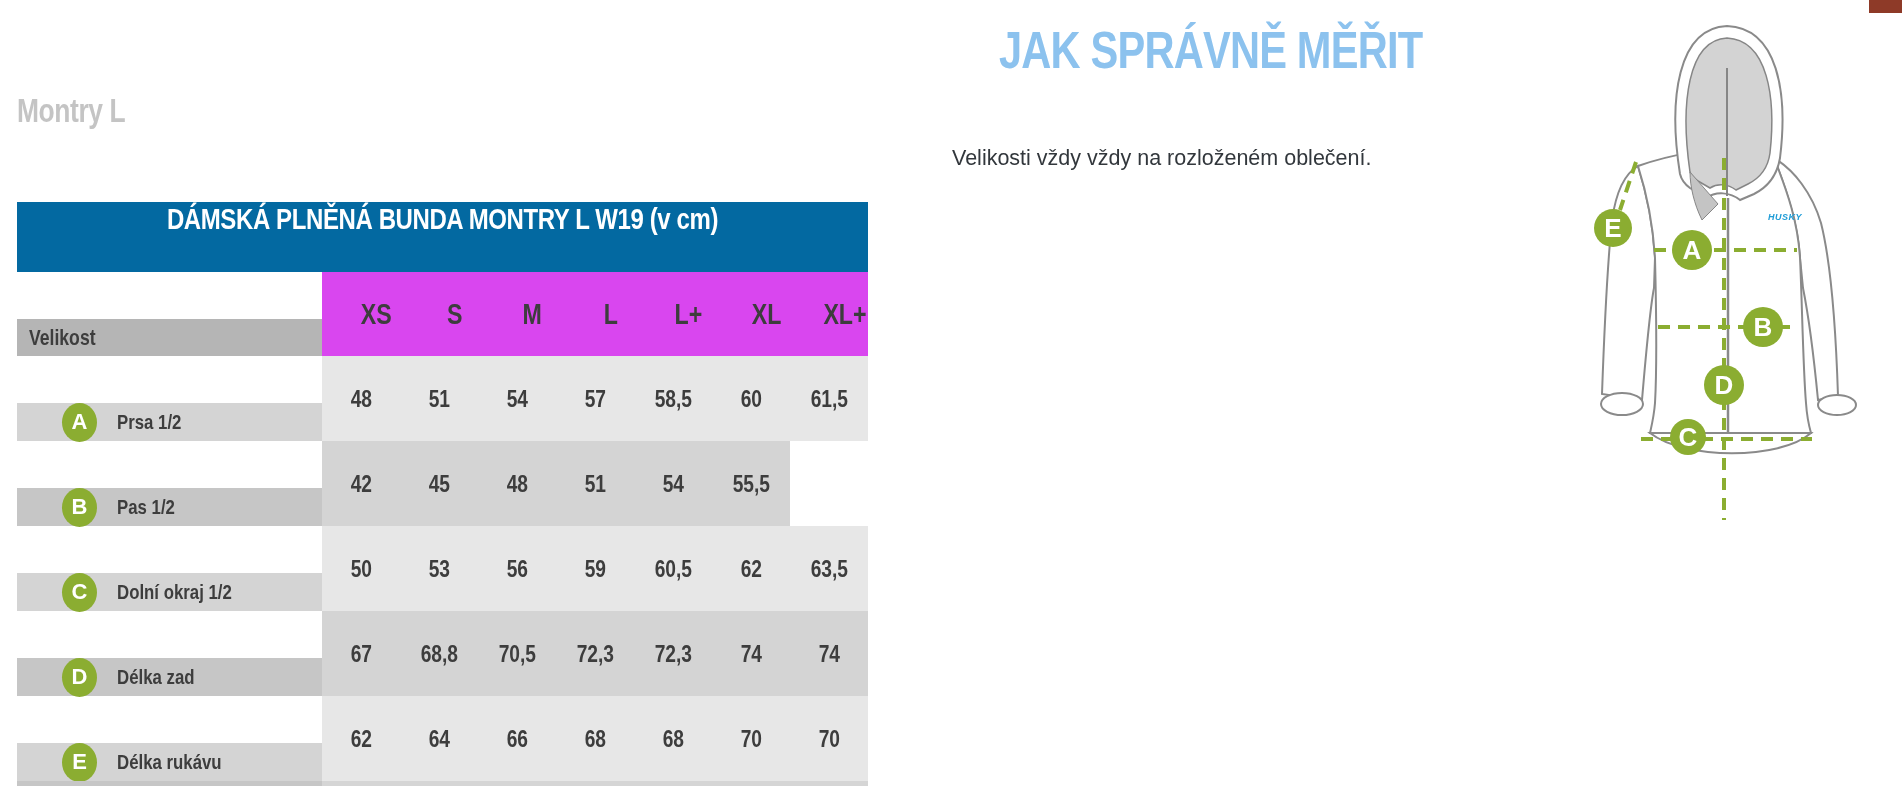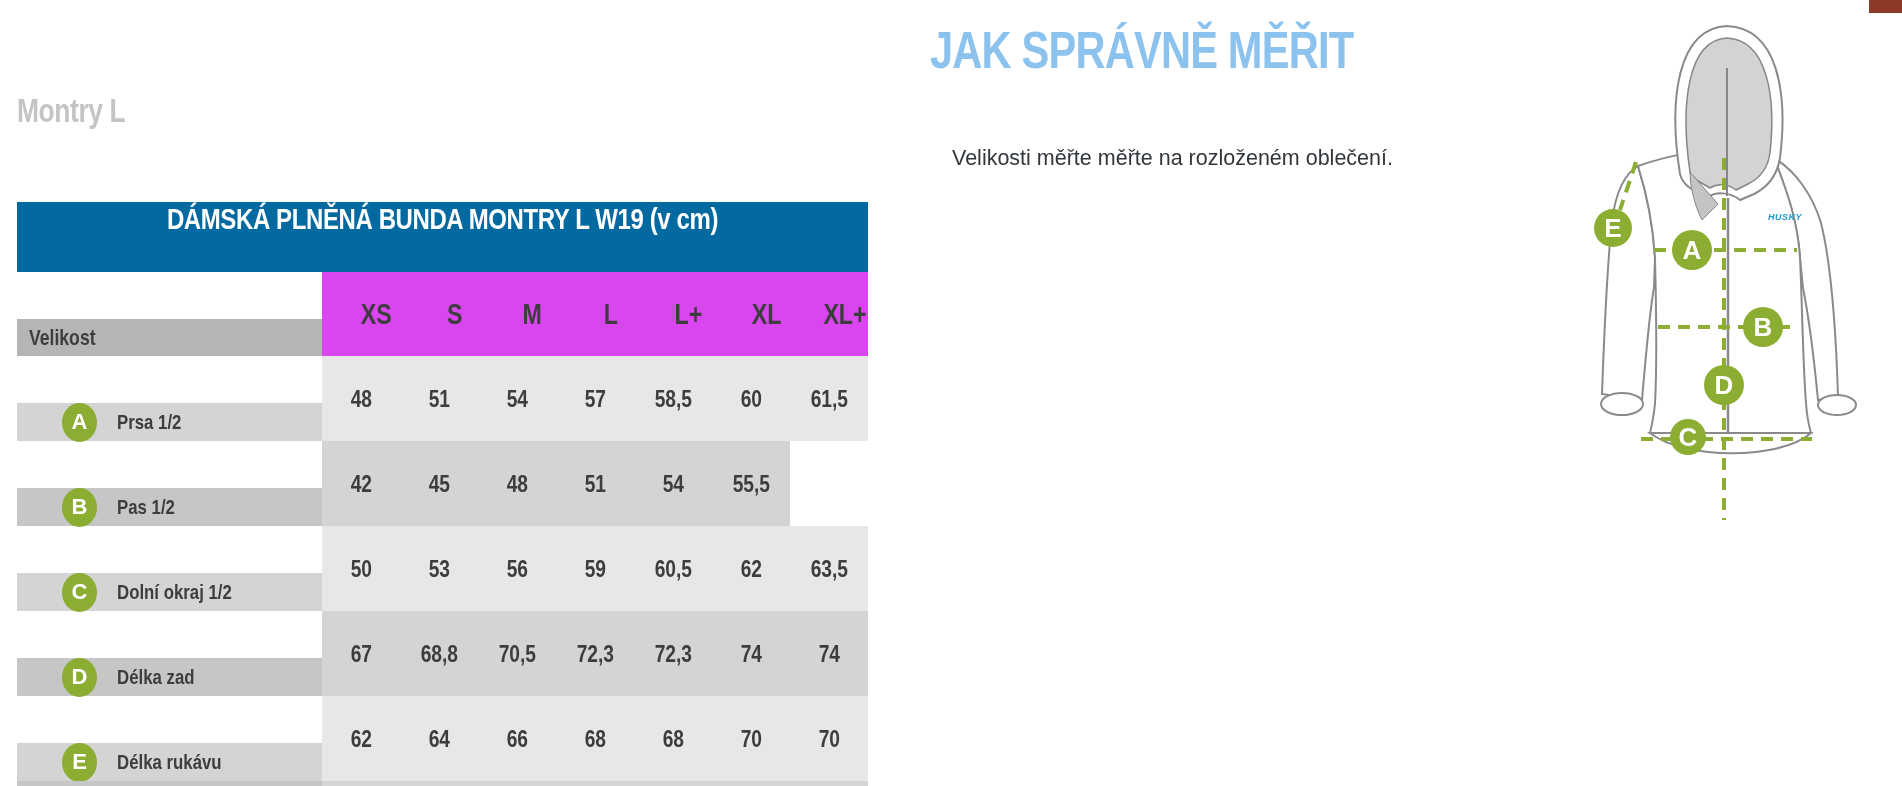--- a/index.html
+++ b/index.html
@@ -8,21 +8,21 @@
   .page { position:relative; width:1902px; height:786px; background:#fff; overflow:hidden; }
 
   
   .sx  { display:inline-block; transform:scaleX(.8); transform-origin:50% 50%; white-space:nowrap; }
   .sxl { display:inline-block; transform:scaleX(.8); transform-origin:0 50%; white-space:nowrap; }
 
   
   .big-title { position:absolute; top:22px; font-weight:700; font-size:52px; line-height:56px;
                color:#8cc2ee; letter-spacing:-1px; }
   .big-title.left  { left:17px; }
-  .big-title.right { left:930px; }
+  .big-title.right { left:999px; }
   .subtitle { position:absolute; left:17px; top:92px; font-weight:700; font-size:33px;
               color:#c4c4c4; letter-spacing:-.5px; }
   .note { position:absolute; left:952px; top:146px; font-size:21.5px; color:#32373c; }
 
   
   .corner-flag { position:absolute; top:0; right:0; width:33px; height:13px; background:#8e3a28; }
 
   
   .size-table { position:absolute; left:17px; top:202px; width:851px; color:#3d3d3d; }
   .t-header { height:70px; background:#0369a1; display:flex; align-items:flex-start; justify-content:center;
@@ -53,21 +53,21 @@
 </head>
 <body>
 
 <div class="page">
 
   <div class="corner-flag"></div>
 
   <h2 class="subtitle"><span class="sxl">Montry L</span></h2>
 
   <h1 class="big-title right"><span class="sxl">JAK SPRÁVNĚ MĚŘIT</span></h1>
-  <p class="note">Velikosti měřte měřte na rozloženém oblečení.</p>
+  <p class="note">Velikosti vždy vždy na rozloženém oblečení.</p>
 
   <div class="size-table">
     <div class="t-header">
       <span class="sx">DÁMSKÁ PLNĚNÁ BUNDA MONTRY L W19 (v cm)</span>
     </div>
 
     <div class="t-row sizes">
       <div class="c-label">
           <span class="sxl">Velikost</span>
         </div>

